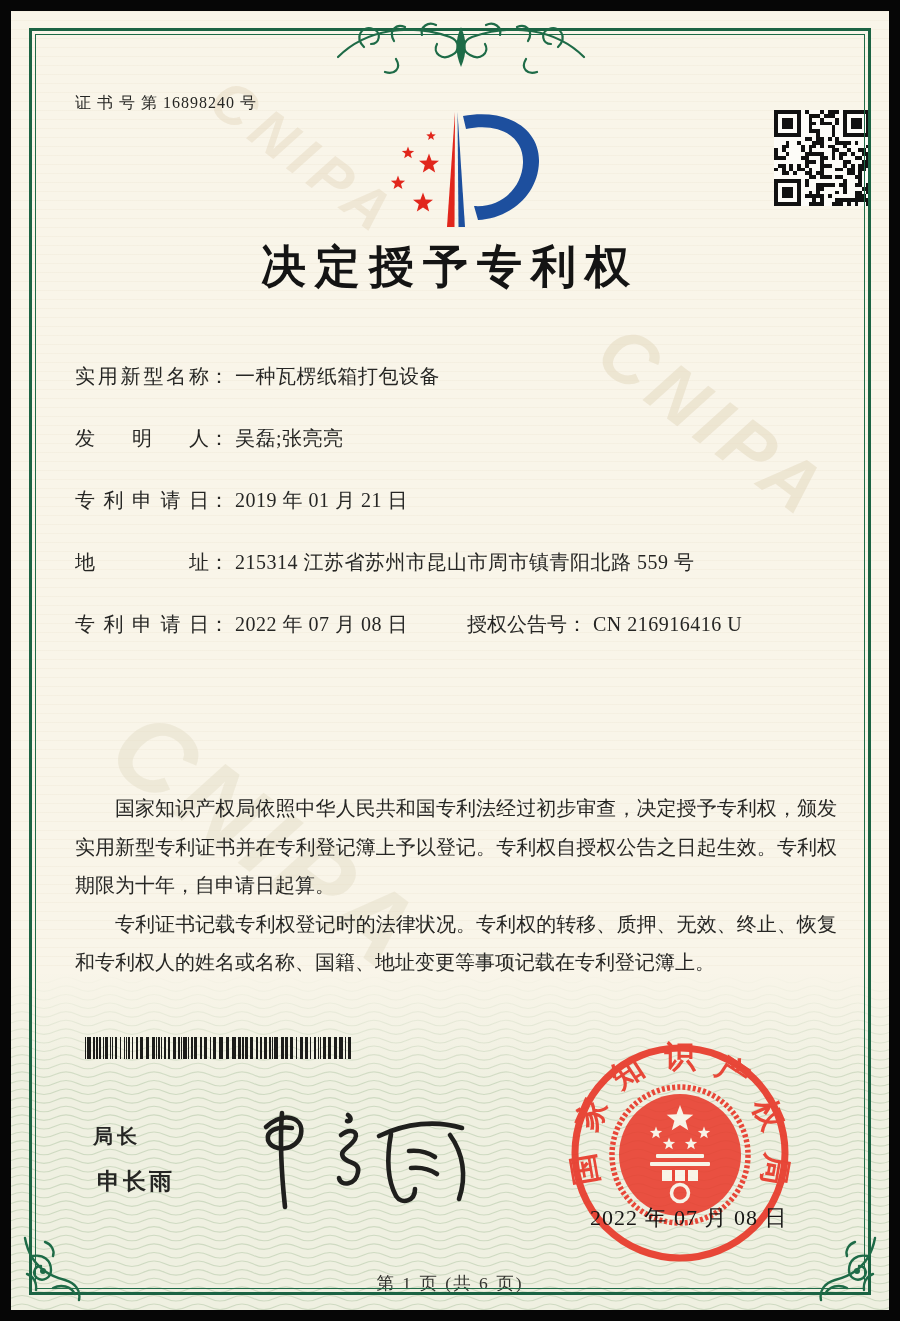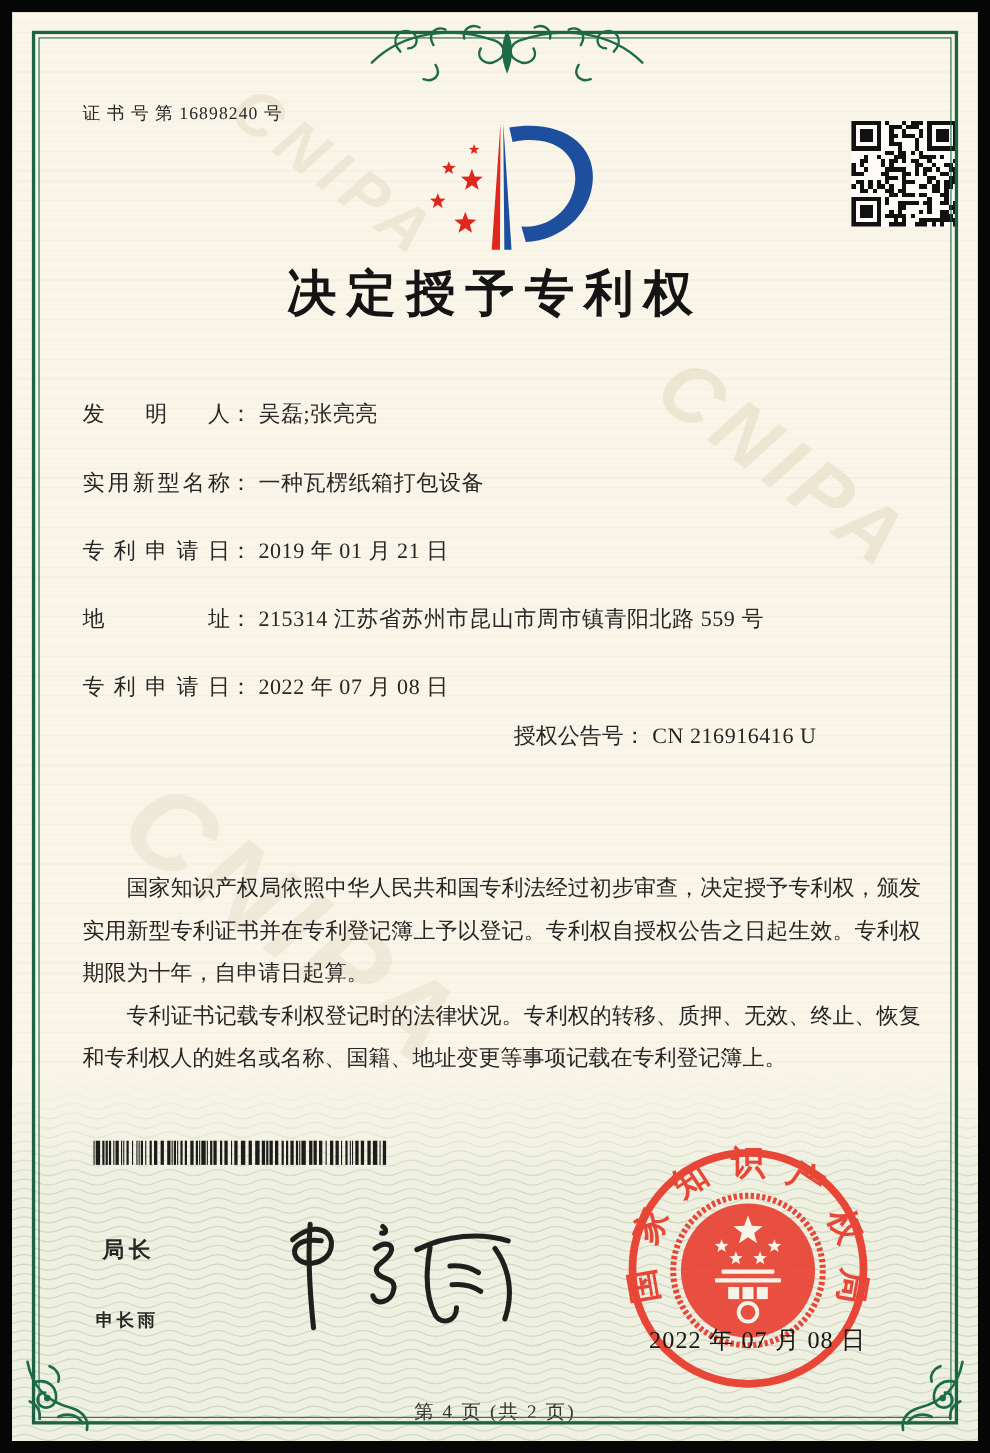--- a/index.html
+++ b/index.html
@@ -36,26 +36,26 @@
   .cert-no{position:absolute;left:64px;top:82px;font-size:16px;letter-spacing:1px;}
   .logo{position:absolute;left:370px;top:96px;}
   .qr{position:absolute;left:763px;top:99px;width:96px;height:96px;background:#fdfcf8;}
   .title{position:absolute;left:0;right:0;top:226px;text-align:center;
     font-size:45px;font-weight:700;letter-spacing:9px;color:#141414;}
   .fields{position:absolute;left:64px;top:352px;right:48px;}
   .frow{position:relative;height:28px;margin-bottom:34px;font-size:20px;white-space:nowrap;}
   .flabel{display:inline-block;width:134px;text-align:justify;text-align-last:justify;vertical-align:top;}
   .fcolon{display:inline-block;margin-right:6px;}
   .fvalue{letter-spacing:.5px;}
-  .grant2{position:absolute;left:392px;top:0;margin-top:44px;}
+  .grant2{position:absolute;left:392px;top:0;}
   .paras{position:absolute;left:64px;right:52px;top:778px;}
   .paras p{margin:0;font-size:20px;line-height:38.5px;text-align:justify;text-indent:2em;}
   .barcode{position:absolute;left:74px;top:1026px;height:22px;}
   .director-title{position:absolute;left:82px;top:1112px;font-size:20px;font-weight:600;letter-spacing:4px;}
-  .director-name{position:absolute;left:76px;top:1155px;font-size:16px;font-weight:600;letter-spacing:3px;margin-top:24px;}
+  .director-name{position:absolute;left:86px;top:1155px;font-size:23px;font-weight:600;letter-spacing:3px;}
   .signature{position:absolute;left:233px;top:1094px;}
   .seal{position:absolute;left:549px;top:1022px;width:240px;height:240px;}
   .seal-date{position:absolute;left:579px;top:1192px;font-size:22px;color:#171716;letter-spacing:1px;white-space:nowrap;}
   .footer{position:absolute;left:0;right:0;top:1260px;text-align:center;font-size:17.5px;color:#33332f;letter-spacing:2px;}
 </style>
 </head>
 <body>
 
 <div class="page">
 
@@ -460,24 +460,24 @@
         <rect x="17" y="24" width="1" height="1" fill="#111"></rect>
         <rect x="19" y="24" width="1" height="1" fill="#111"></rect>
         <rect x="21" y="24" width="1" height="1" fill="#111"></rect>
         <rect x="24" y="24" width="1" height="1" fill="#111"></rect>
       </svg>
 
     <div class="title">决定授予专利权</div>
 
     <div class="fields">
       <div class="frow">
-        <span class="flabel">发明人</span><span class="fcolon">：</span><span class="fvalue">吴磊;张亮亮</span>
+        <span class="flabel">实用新型名称</span><span class="fcolon">：</span><span class="fvalue">一种瓦楞纸箱打包设备</span>
       </div>
       <div class="frow">
-        <span class="flabel">实用新型名称</span><span class="fcolon">：</span><span class="fvalue">一种瓦楞纸箱打包设备</span>
+        <span class="flabel">发明人</span><span class="fcolon">：</span><span class="fvalue">吴磊;张亮亮</span>
       </div>
       <div class="frow">
         <span class="flabel">专利申请日</span><span class="fcolon">：</span><span class="fvalue">2019 年 01 月 21 日</span>
       </div>
       <div class="frow">
         <span class="flabel">地址</span><span class="fcolon">：</span><span class="fvalue">215314  江苏省苏州市昆山市周市镇青阳北路 559 号</span>
       </div>
       <div class="frow">
         <span class="flabel">专利申请日</span><span class="fcolon">：</span><span class="fvalue">2022 年 07 月 08 日</span>
         <span class="grant2">
@@ -529,15 +529,15 @@
           <rect x="90" y="129" width="60" height="4" rx="1" fill="#f9f5e9"></rect>
           <rect x="102" y="137" width="36" height="11" fill="#f9f5e9"></rect>
           <rect x="112" y="137" width="3" height="11" fill="#e8392a"></rect>
           <rect x="125" y="137" width="3" height="11" fill="#e8392a"></rect>
           <circle cx="120" cy="160" r="8.5" fill="none" stroke="#f9f5e9" stroke-width="3.5"></circle>
         </g>
       </g>
     </svg>
     <div class="seal-date">2022 年 07 月 08 日</div>
 
-    <div class="footer">第 4 页 (共 2 页)</div>
+    <div class="footer">第 1 页 (共 6 页)</div>
   </div>
 </div>
 
 </body></html>

